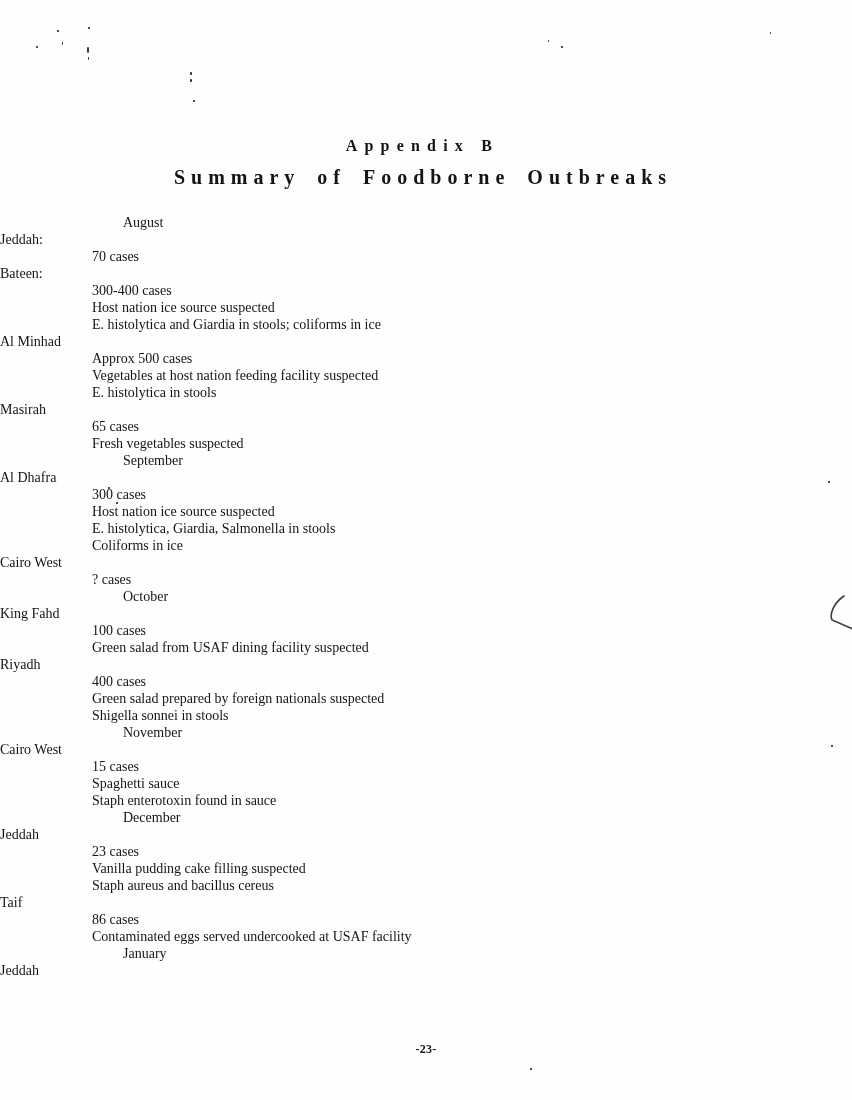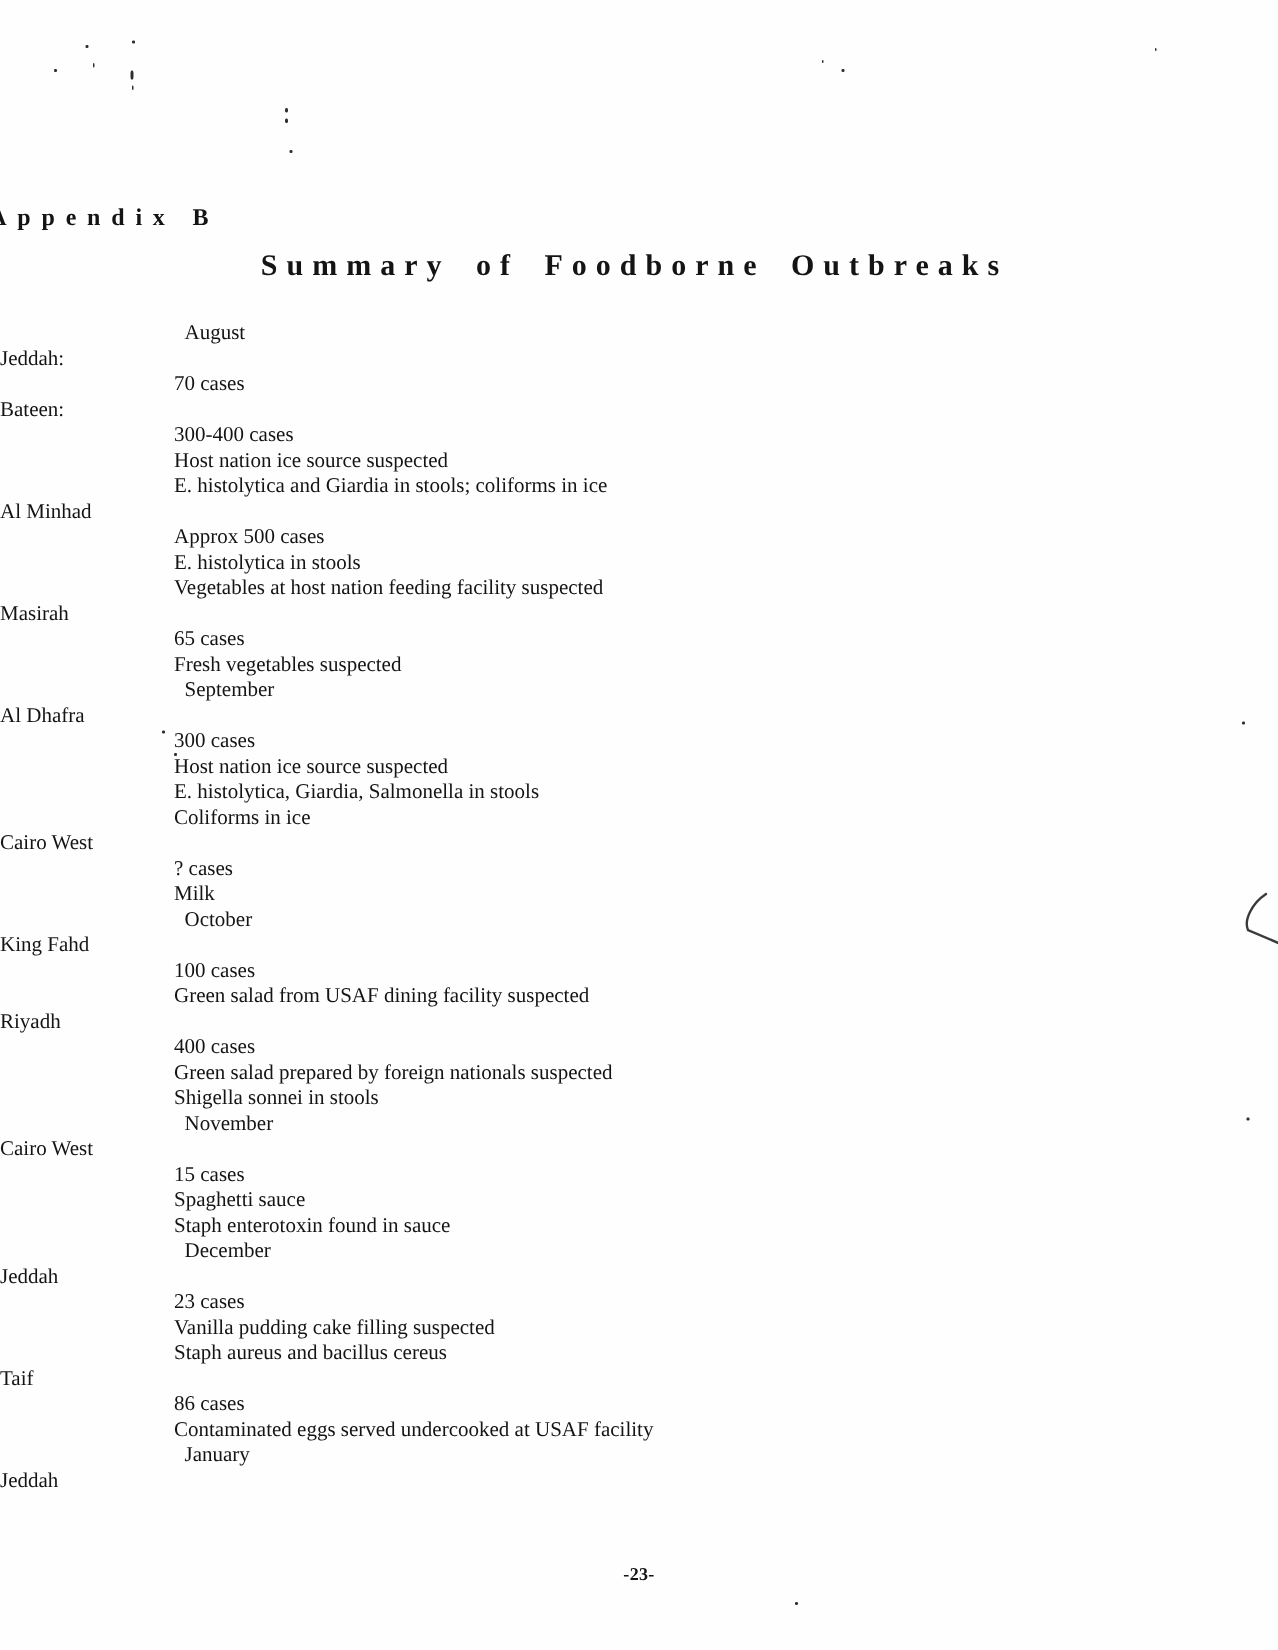--- a/index.html
+++ b/index.html
@@ -7,37 +7,37 @@
     width:852px; height:1100px;
     background:#ffffff;
     font-family:"Liberation Serif","DejaVu Serif",serif;
     color:#141414;
     position:relative;
     overflow:hidden;
   }
   .page { position:absolute; inset:0; background:#fefefe; }
   .title-appendix {
     position:absolute; top:137px; left:0; width:100%;
-    text-align:left;
+    text-align:center;
     font-size:16px; font-weight:600;
     letter-spacing:0.45em;
     text-indent:-0.45em;
   }
   .title-main {
     position:absolute; top:166px; left:0; width:100%;
     text-align:center;
     font-size:20px; font-weight:700;
     letter-spacing:0.30em; word-spacing:0.30em;
     text-indent:-0.30em;
   }
   .outline { position:absolute; top:214px; left:0; width:852px; }
   .line { height:17px; line-height:17px; font-size:14px; white-space:nowrap; }
   .month    { padding-left:123px; }
   .location { }
-  .detail   { padding-left:116px; }
+  .detail   { padding-left:92px; }
   .pagenum {
     position:absolute; top:1042px; left:0; width:852px;
     text-align:center; font-size:12px; font-weight:700;
     letter-spacing:0.02em;
   }
   .speck { position:absolute; background:#2e2e2e; border-radius:40%; }
   .mark-svg { position:absolute; left:824px; top:589px; }
 </style>
 </head>
 <body>
@@ -51,34 +51,33 @@
   <div class="outline" id="outline">
       <div class="line month">August</div>
       <div class="line location">Jeddah:</div>
       <div class="line detail">70 cases</div>
       <div class="line location">Bateen:</div>
       <div class="line detail">300-400 cases</div>
       <div class="line detail">Host nation ice source suspected</div>
       <div class="line detail">E. histolytica and Giardia in stools; coliforms in ice</div>
       <div class="line location">Al Minhad</div>
       <div class="line detail">Approx 500 cases</div>
+      <div class="line detail">Vegetables at host nation feeding facility suspected</div>
       <div class="line detail">E. histolytica in stools</div>
-      <div class="line detail">Vegetables at host nation feeding facility suspected</div>
       <div class="line location">Masirah</div>
       <div class="line detail">65 cases</div>
       <div class="line detail">Fresh vegetables suspected</div>
       <div class="line month">September</div>
       <div class="line location">Al Dhafra</div>
       <div class="line detail">300 cases</div>
       <div class="line detail">Host nation ice source suspected</div>
       <div class="line detail">E. histolytica, Giardia, Salmonella in stools</div>
       <div class="line detail">Coliforms in ice</div>
       <div class="line location">Cairo West</div>
       <div class="line detail">? cases</div>
-      <div class="line detail">Milk</div>
       <div class="line month">October</div>
       <div class="line location">King Fahd</div>
       <div class="line detail">100 cases</div>
       <div class="line detail">Green salad from USAF dining facility suspected</div>
       <div class="line location">Riyadh</div>
       <div class="line detail">400 cases</div>
       <div class="line detail">Green salad prepared by foreign nationals suspected</div>
       <div class="line detail">Shigella sonnei in stools</div>
       <div class="line month">November</div>
       <div class="line location">Cairo West</div>

